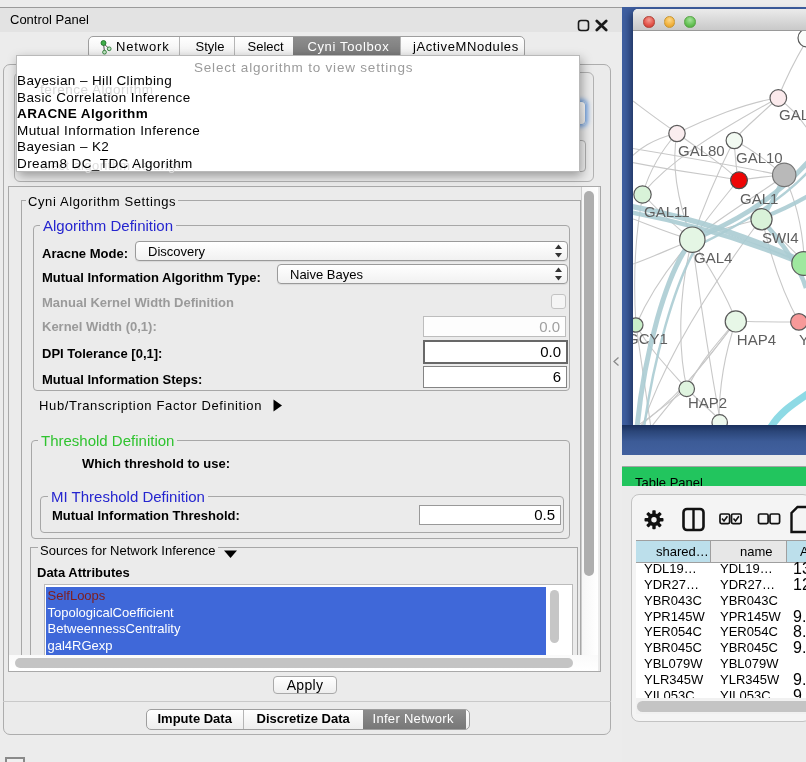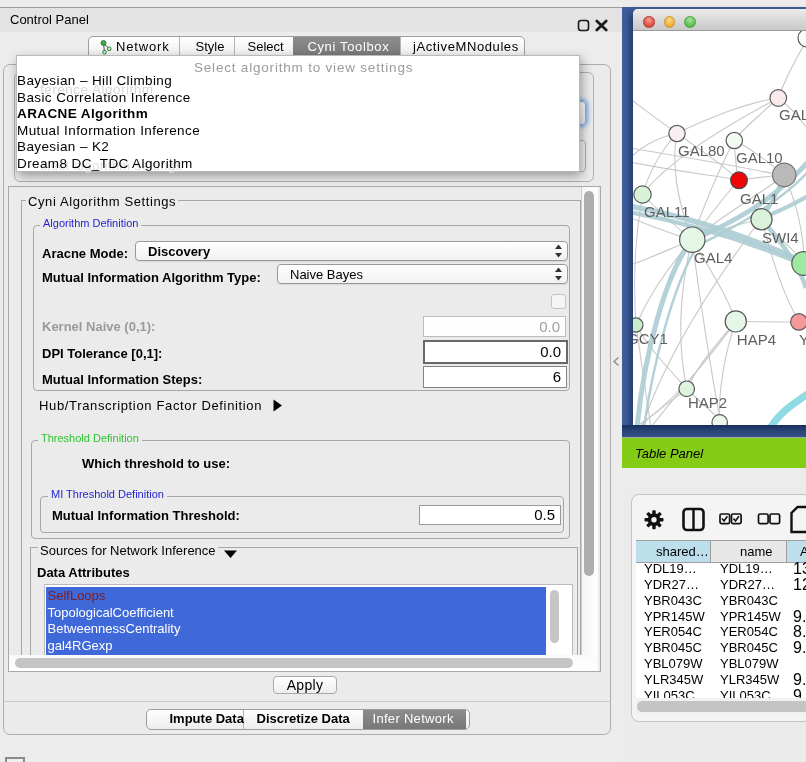--- a/index.html
+++ b/index.html
@@ -11,21 +11,21 @@
   .b { font-weight:bold; }
   .combo {
     position:absolute; border:1px solid #9a9a9a; border-radius:4px;
     background:linear-gradient(#ffffff,#f1f1f1);
     box-shadow:0 1px 1px rgba(0,0,0,0.08);
   }
   .combo .ctext { position:absolute; left:12px; top:50%; transform:translateY(-50%); font-size:13px; color:#000; white-space:nowrap;}
   .spin { position:absolute; right:4px; top:50%; transform:translateY(-50%); width:9px; height:14px; }
   .field { position:absolute; background:#fff; font-size:15px; color:#000; text-align:right; padding-right:5px; white-space:nowrap; }
   .gbox { position:absolute; border:1px solid #a7a7a7; border-radius:4px; }
-  .gtitle { position:absolute; top:-8px; background:#ebebeb; padding:0 3px; font-size:11px; white-space:nowrap; }
+  .gtitle { position:absolute; top:-8px; background:#ebebeb; padding:0 3px; font-size:15px; white-space:nowrap; }
 </style>
 </head>
 <body>
 
 <div class="abs" style="left:0;top:0;width:622px;height:626px;background:#ececec;">
 
   <div class="abs" style="left:0;top:7px;width:622px;height:1px;background:#9b9b9b;"></div>
   <div class="abs" style="left:0;top:8px;width:622px;height:24px;background:#e3e3e3;">
     <div class="abs lbl" style="left:10px;top:4px;">Control Panel</div>
 
@@ -65,40 +65,41 @@
 
   <div class="abs" style="left:8px;top:186px;width:593px;height:486px;border:1px solid #a9a9a9;background:#ebebeb;"></div>
 
   <div class="abs" style="left:21px;top:200px;width:560px;height:455px;border:1px solid #a7a7a7;border-bottom:none;"></div>
   <div class="abs" style="left:26px;top:194px;background:#ebebeb;padding:0 2px;font-size:13px;letter-spacing:0.6px;white-space:nowrap;">Cyni Algorithm Settings</div>
 
   <div class="gbox" style="left:33px;top:225px;width:537px;height:166px;"></div>
   <div class="gtitle" style="left:40px;top:217px;color:#2525cf;">Algorithm Definition</div>
 
   <div class="abs lbl b" style="left:42px;top:246px;">Aracne Mode:</div>
-  <div class="combo" style="left:135px;top:241px;width:433px;height:20px;font-weight:bold;">
+  <div class="combo" style="left:135px;top:241px;width:433px;height:20px;">
     <div class="ctext">Discovery</div>
     <svg class="spin" viewBox="0 0 9 14">
         <path d="M4.5 0.5 L8 5 H1 Z" fill="#333"></path>
         <path d="M4.5 13.5 L8 9 H1 Z" fill="#333"></path>
       </svg>
   </div>
 
   <div class="abs lbl b" style="left:42px;top:270px;">Mutual Information Algorithm Type:</div>
   <div class="combo" style="left:277px;top:264px;width:291px;height:20px;">
     <div class="ctext">Naive Bayes</div>
     <svg class="spin" viewBox="0 0 9 14">
         <path d="M4.5 0.5 L8 5 H1 Z" fill="#333"></path>
         <path d="M4.5 13.5 L8 9 H1 Z" fill="#333"></path>
       </svg>
   </div>
 
+  <div class="abs lbl b" style="left:42px;top:295px;color:#9a9a9a;">Manual Kernel Width Definition</div>
   <div class="abs" style="left:551px;top:294px;width:15px;height:15px;border:1px solid #c3c3c3;border-radius:3px;background:#f5f5f5;"></div>
 
-  <div class="abs lbl b" style="left:42px;top:319px;color:#9a9a9a;">Kernel Naive (0,1):</div>
+  <div class="abs lbl b" style="left:42px;top:319px;color:#9a9a9a;">Kernel Width (0,1):</div>
   <div class="field" style="left:423px;top:316px;width:143px;height:21px;border:1px solid #bdbdbd;color:#a0a0a0;background:#fdfdfd;line-height:19px;">0.0</div>
 
   <div class="abs lbl b" style="left:42px;top:346px;">DPI Tolerance [0,1]:</div>
   <div class="field" style="left:423px;top:340px;width:145px;height:24px;border:2px solid #686868;line-height:20px;">0.0</div>
 
   <div class="abs lbl b" style="left:42px;top:372px;">Mutual Information Steps:</div>
   <div class="field" style="left:423px;top:366px;width:144px;height:22px;border:1px solid #848484;line-height:20px;">6</div>
 
   <div class="abs" style="left:39px;top:398px;font-size:13px;letter-spacing:0.65px;white-space:nowrap;">Hub/Transcription Factor Definition</div>
   <svg class="abs" style="left:272px;top:399px;" width="11" height="13" viewBox="0 0 11 13">
@@ -136,21 +137,21 @@
 
   <div class="abs" style="left:9px;top:655px;width:589px;height:16px;background:linear-gradient(#fafafa,#fff);"></div>
   <div class="abs" style="left:15px;top:658px;width:558px;height:10px;background:#c4c4c4;border-radius:6px;"></div>
 
   <div class="abs" style="left:273px;top:676px;width:64px;height:18px;border:1px solid #a9a9a9;border-radius:4px;background:linear-gradient(#fff,#eee);text-align:center;font-size:14px;letter-spacing:0.3px;line-height:17px;">Apply</div>
 
   <div class="abs" style="left:3px;top:701px;width:608px;height:1px;background:#c9c9c9;"></div>
   <div class="abs" style="left:145.5px;top:709px;width:324px;height:21px;border:1px solid #9e9e9e;border-radius:5px;background:linear-gradient(#ffffff,#ededed);overflow:hidden;">
     <div class="abs" style="left:96.6px;top:0;width:1px;height:21px;background:#b5b5b5;"></div>
     <div class="abs" style="left:216.8px;top:0;width:103px;height:21px;background:linear-gradient(#8d8d8d,#757575);"></div>
-    <div class="abs lbl b" style="left:11px;top:1px;margin-left:12px;">Impute Data</div>
+    <div class="abs lbl b" style="left:11px;top:1px;">Impute Data</div>
     <div class="abs lbl b" style="left:110px;top:1px;">Discretize Data</div>
     <div class="abs lbl b" style="left:226px;top:1px;color:#fff;font-weight:normal;letter-spacing:0.3px;">Infer Network</div>
   </div>
 
   <svg class="abs" style="left:613px;top:357px;" width="7" height="9" viewBox="0 0 7 9">
       <path d="M5.5 0.5 L1 4.5 L5.5 8.5" fill="none" stroke="#8a8a8a" stroke-width="1.3"></path>
     </svg>
 
   <div class="abs" style="left:5px;top:757px;width:20px;height:10px;border:2px solid #8a8a8a;background:#f0f0f0;"></div>
 
@@ -256,21 +257,21 @@
       <text x="627" y="344">GCY1</text>
       <text x="736.8" y="345">HAP4</text>
       <text x="799" y="344.5">Y</text>
       <text x="688" y="408">HAP2</text>
     </g>
   </svg>
 </div>
 
 <div class="abs" style="left:622px;top:425px;width:184px;height:30px;background:linear-gradient(180deg,#1a2f5c 0%,#2b4679 22%,#3c5b97 55%,#42619f 100%);"></div>
 
-<div class="abs" style="left:622px;top:437px;width:184px;height:31px;background:#84cc16;border-top:1px solid #a5a5a5;font-style:italic;">
+<div class="abs" style="left:622px;top:466px;width:184px;height:31px;background:#22c55e;border-top:1px solid #a5a5a5;">
   <div class="abs lbl" style="left:13px;top:8px;">Table Panel</div>
 </div>
 <div class="abs" style="left:622px;top:486px;width:184px;height:276px;background:#ebebeb;"></div>
 
 <div class="abs" style="left:631px;top:494px;width:180px;height:228px;border:1px solid #c3c3c3;border-radius:8px;background:#f4f4f4;overflow:hidden;">
 
   <svg class="abs" style="left:4px;top:10px;" width="176" height="33" viewBox="0 0 176 33">
 
     <g transform="translate(18,14.7)">
       <g fill="#111">

